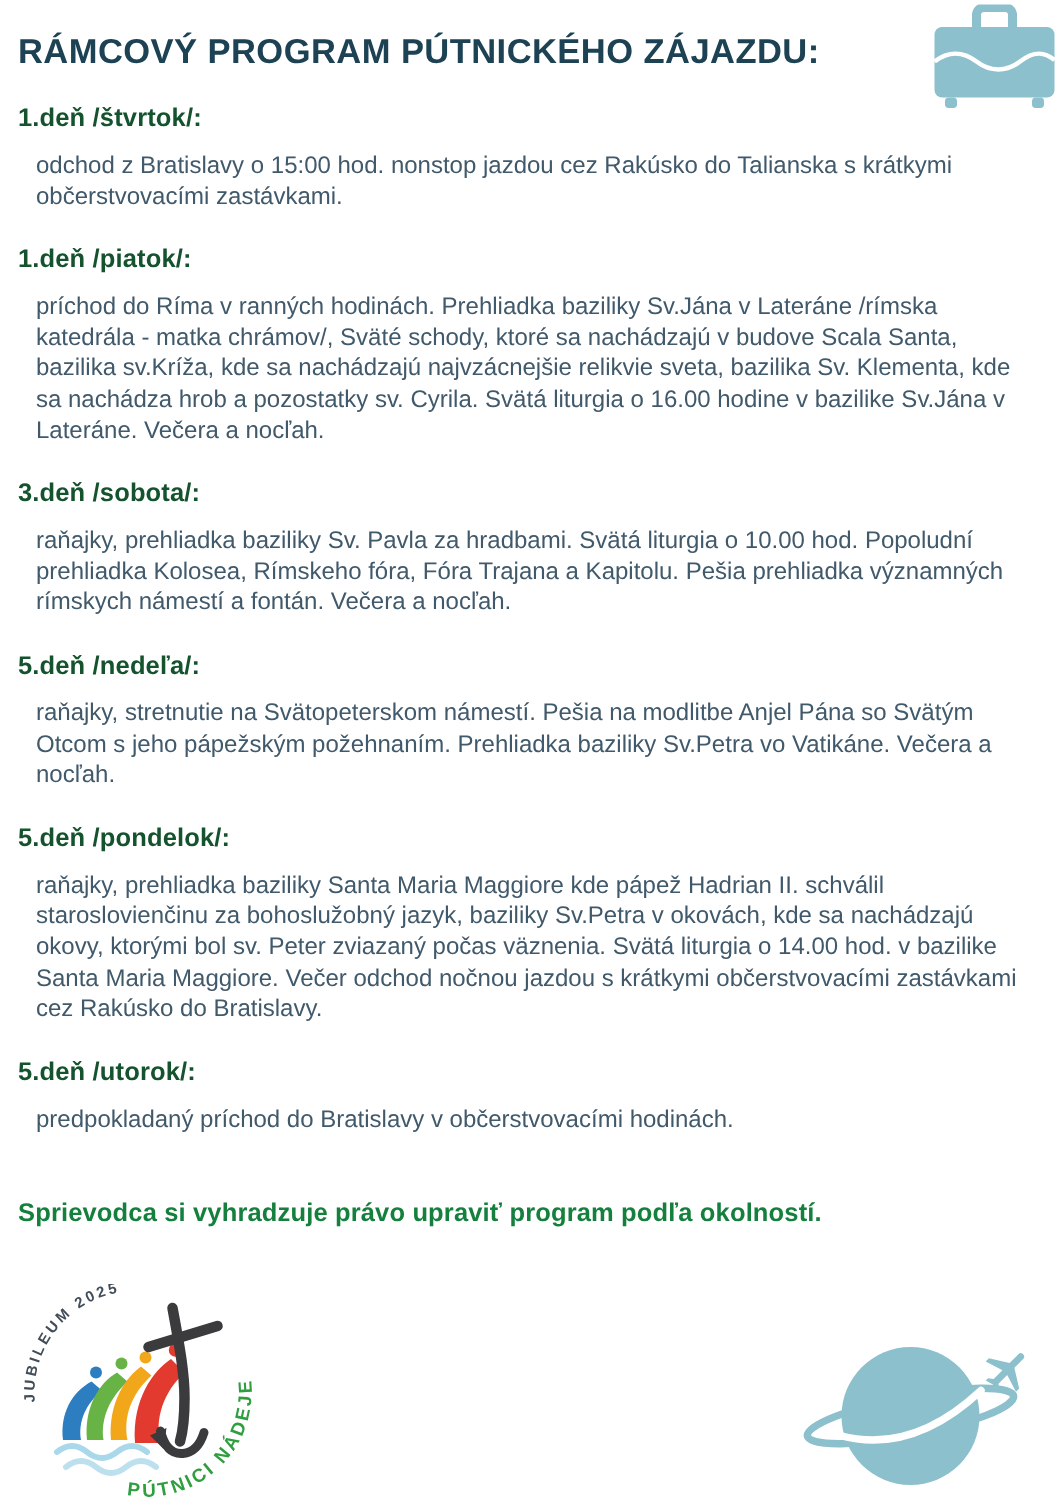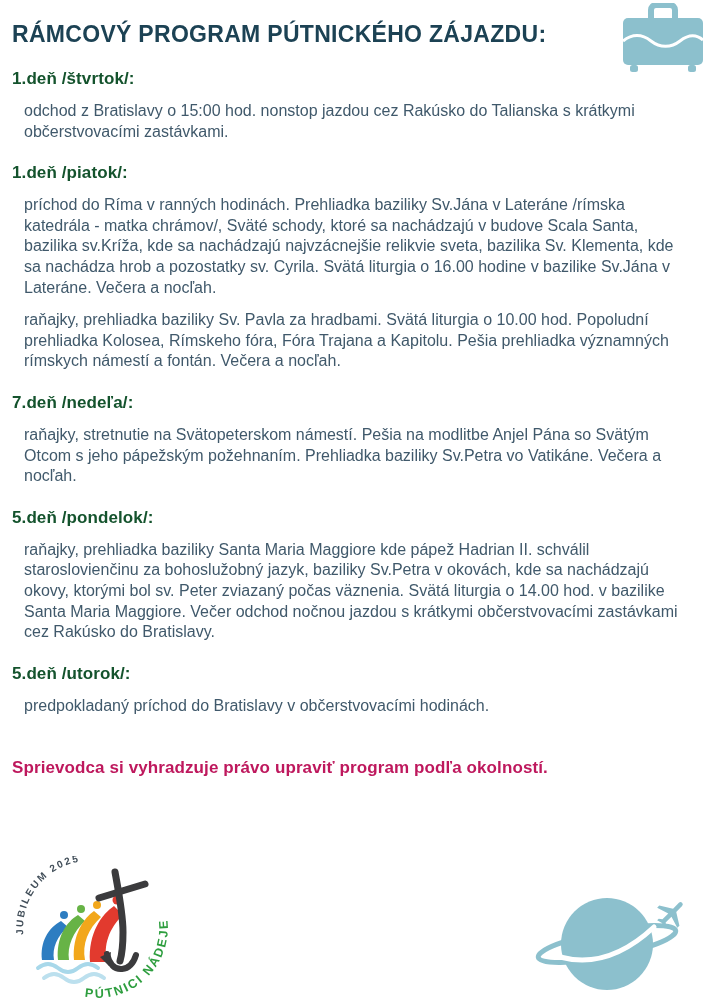--- a/index.html
+++ b/index.html
@@ -14,21 +14,21 @@
   }
   section.day { margin:0; }
   h2.day-heading {
     font-size:17px; font-weight:bold; color:#14532d; margin:21px 0 4px 0;
     letter-spacing:0.1px;
   }
   p.day-body {
     font-size:16px; line-height:20.6px; color:#40596B; margin:12px;
   }
   p.footer-note {
-    margin:42px 0 18px 0; font-size:17px; font-weight:bold; color:#be185d;
+    margin:42px 0 18px 0; font-size:17px; font-weight:bold; color:#15803d;
     letter-spacing:0.1px;
   }
   .suitcase { position:absolute; left:620px; top:3px; }
   .jubilee-logo { position:absolute; left:12px; top:856px; }
   .globe { position:absolute; left:532px; top:882px; }
   .logo-top-text { font-family:"Liberation Sans",sans-serif; font-size:10px; font-weight:bold; letter-spacing:2px; fill:#414E59; }
   .logo-bottom-text { font-family:"Liberation Sans",sans-serif; font-size:12.5px; font-weight:bold; letter-spacing:2px; fill:#2E9E3F; }
 </style>
 </head>
 <body>
@@ -50,25 +50,26 @@
       <h2 class="day-heading">1.deň /štvrtok/:</h2>
       <p class="day-body">odchod z Bratislavy o 15:00 hod. nonstop jazdou cez Rakúsko do Talianska s krátkymi občerstvovacími zastávkami.</p>
     </section>
 
     <section class="day">
       <h2 class="day-heading">1.deň /piatok/:</h2>
       <p class="day-body">príchod do Ríma v ranných hodinách. Prehliadka baziliky Sv.Jána v Lateráne /rímska katedrála - matka chrámov/, Sväté schody, ktoré sa nachádzajú v budove Scala Santa, bazilika sv.Kríža, kde sa nachádzajú najvzácnejšie relikvie sveta, bazilika Sv. Klementa, kde sa nachádza hrob a pozostatky sv. Cyrila. Svätá liturgia o 16.00 hodine v bazilike Sv.Jána v Lateráne. Večera a nocľah.</p>
     </section>
 
     <section class="day">
+      <h2 class="day-heading">3.deň /sobota/:</h2>
       <p class="day-body">raňajky, prehliadka baziliky Sv. Pavla za hradbami. Svätá liturgia o 10.00 hod. Popoludní prehliadka Kolosea, Rímskeho fóra, Fóra Trajana a Kapitolu. Pešia prehliadka významných rímskych námestí a fontán. Večera a nocľah.</p>
     </section>
 
     <section class="day">
-      <h2 class="day-heading">7.deň /nedeľa/:</h2>
+      <h2 class="day-heading">5.deň /nedeľa/:</h2>
       <p class="day-body">raňajky, stretnutie na Svätopeterskom námestí. Pešia na modlitbe Anjel Pána so Svätým Otcom s jeho pápežským požehnaním. Prehliadka baziliky Sv.Petra vo Vatikáne. Večera a nocľah.</p>
     </section>
 
     <section class="day">
       <h2 class="day-heading">5.deň /pondelok/:</h2>
       <p class="day-body">raňajky, prehliadka baziliky Santa Maria Maggiore kde pápež Hadrian II. schválil staroslovienčinu za bohoslužobný jazyk, baziliky Sv.Petra v okovách, kde sa nachádzajú okovy, ktorými bol sv. Peter zviazaný počas väznenia. Svätá liturgia o 14.00 hod. v bazilike Santa Maria Maggiore. Večer odchod nočnou jazdou s krátkymi občerstvovacími zastávkami cez Rakúsko do Bratislavy.</p>
     </section>
 
     <section class="day">
       <h2 class="day-heading">5.deň /utorok/:</h2>

